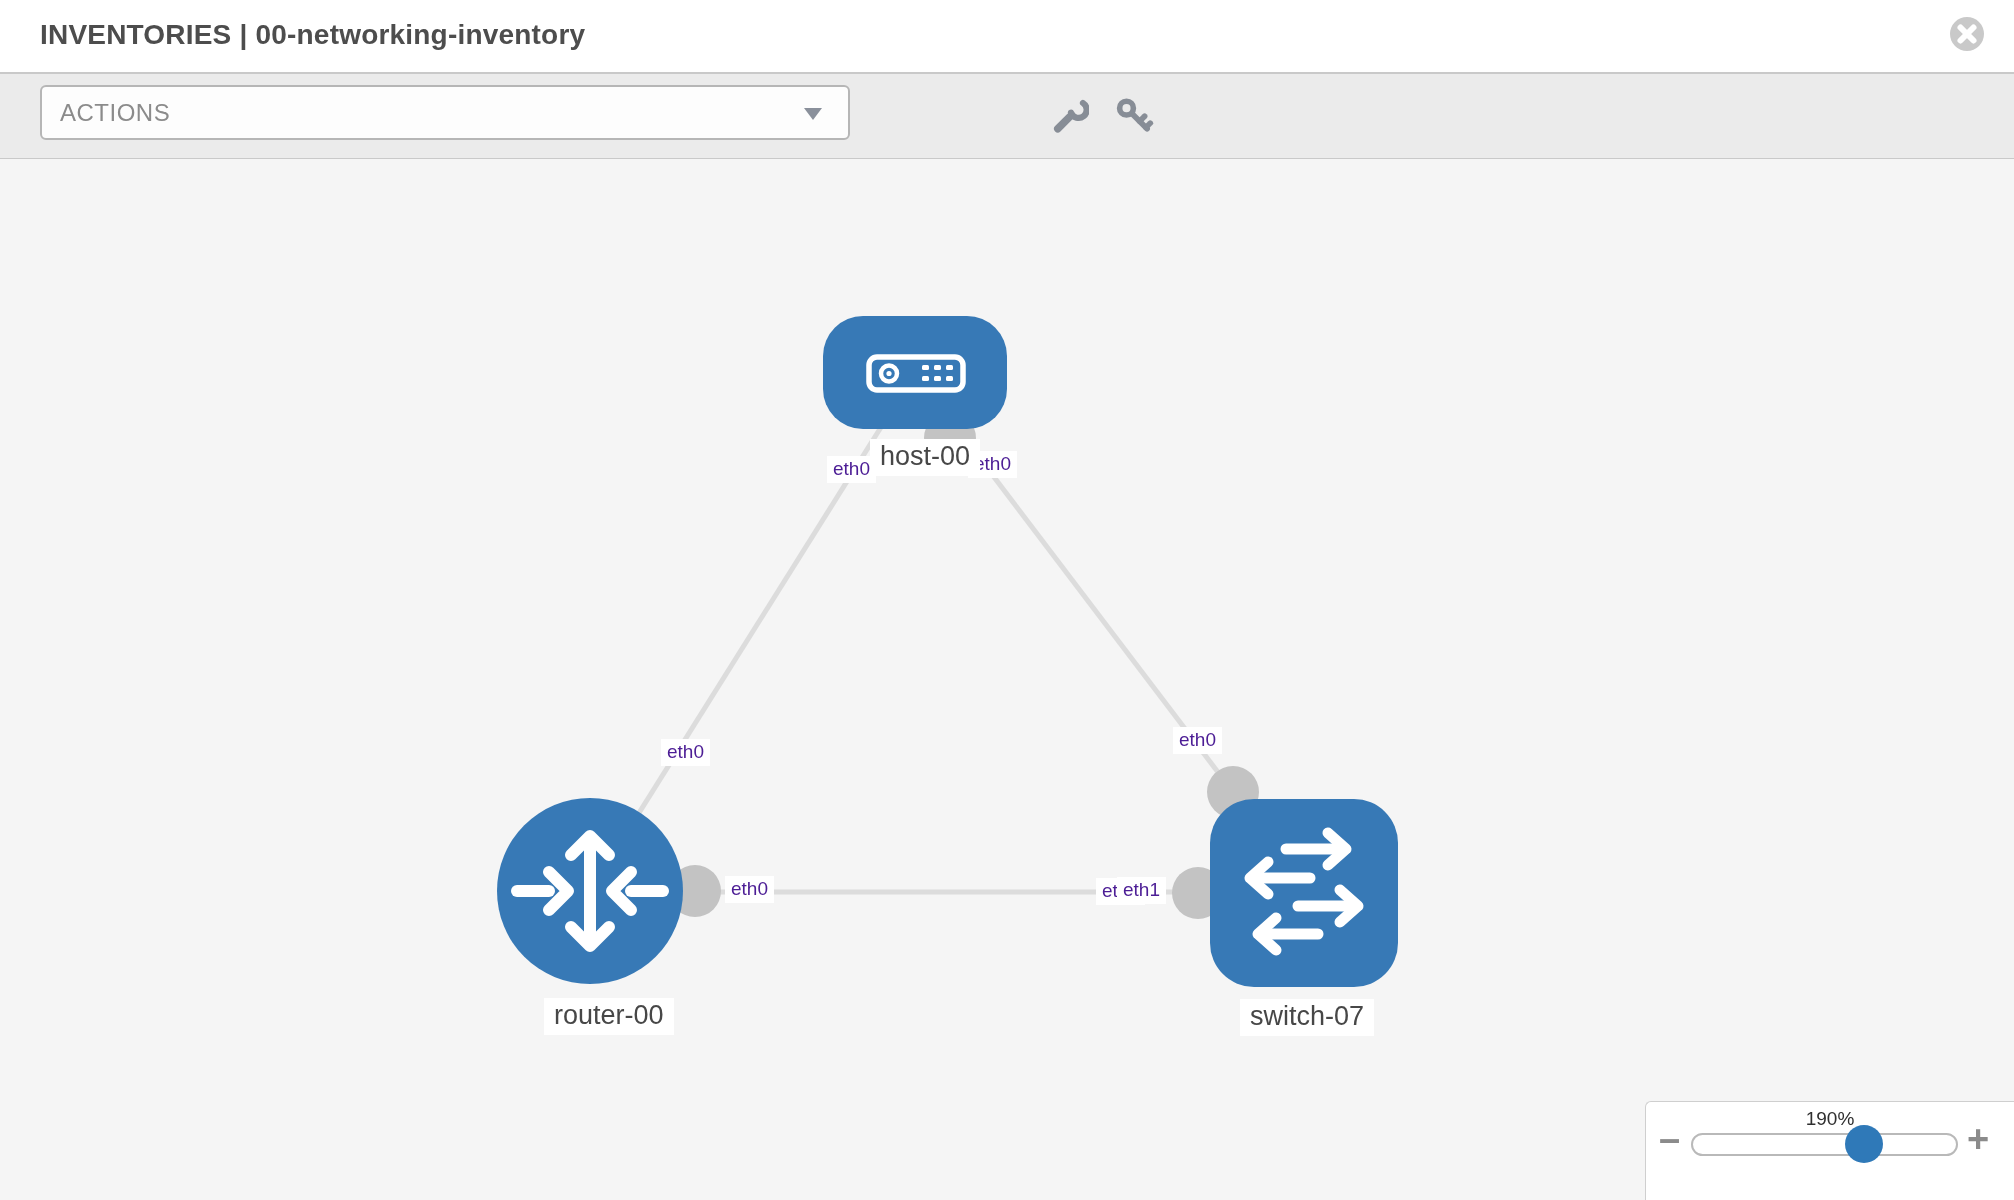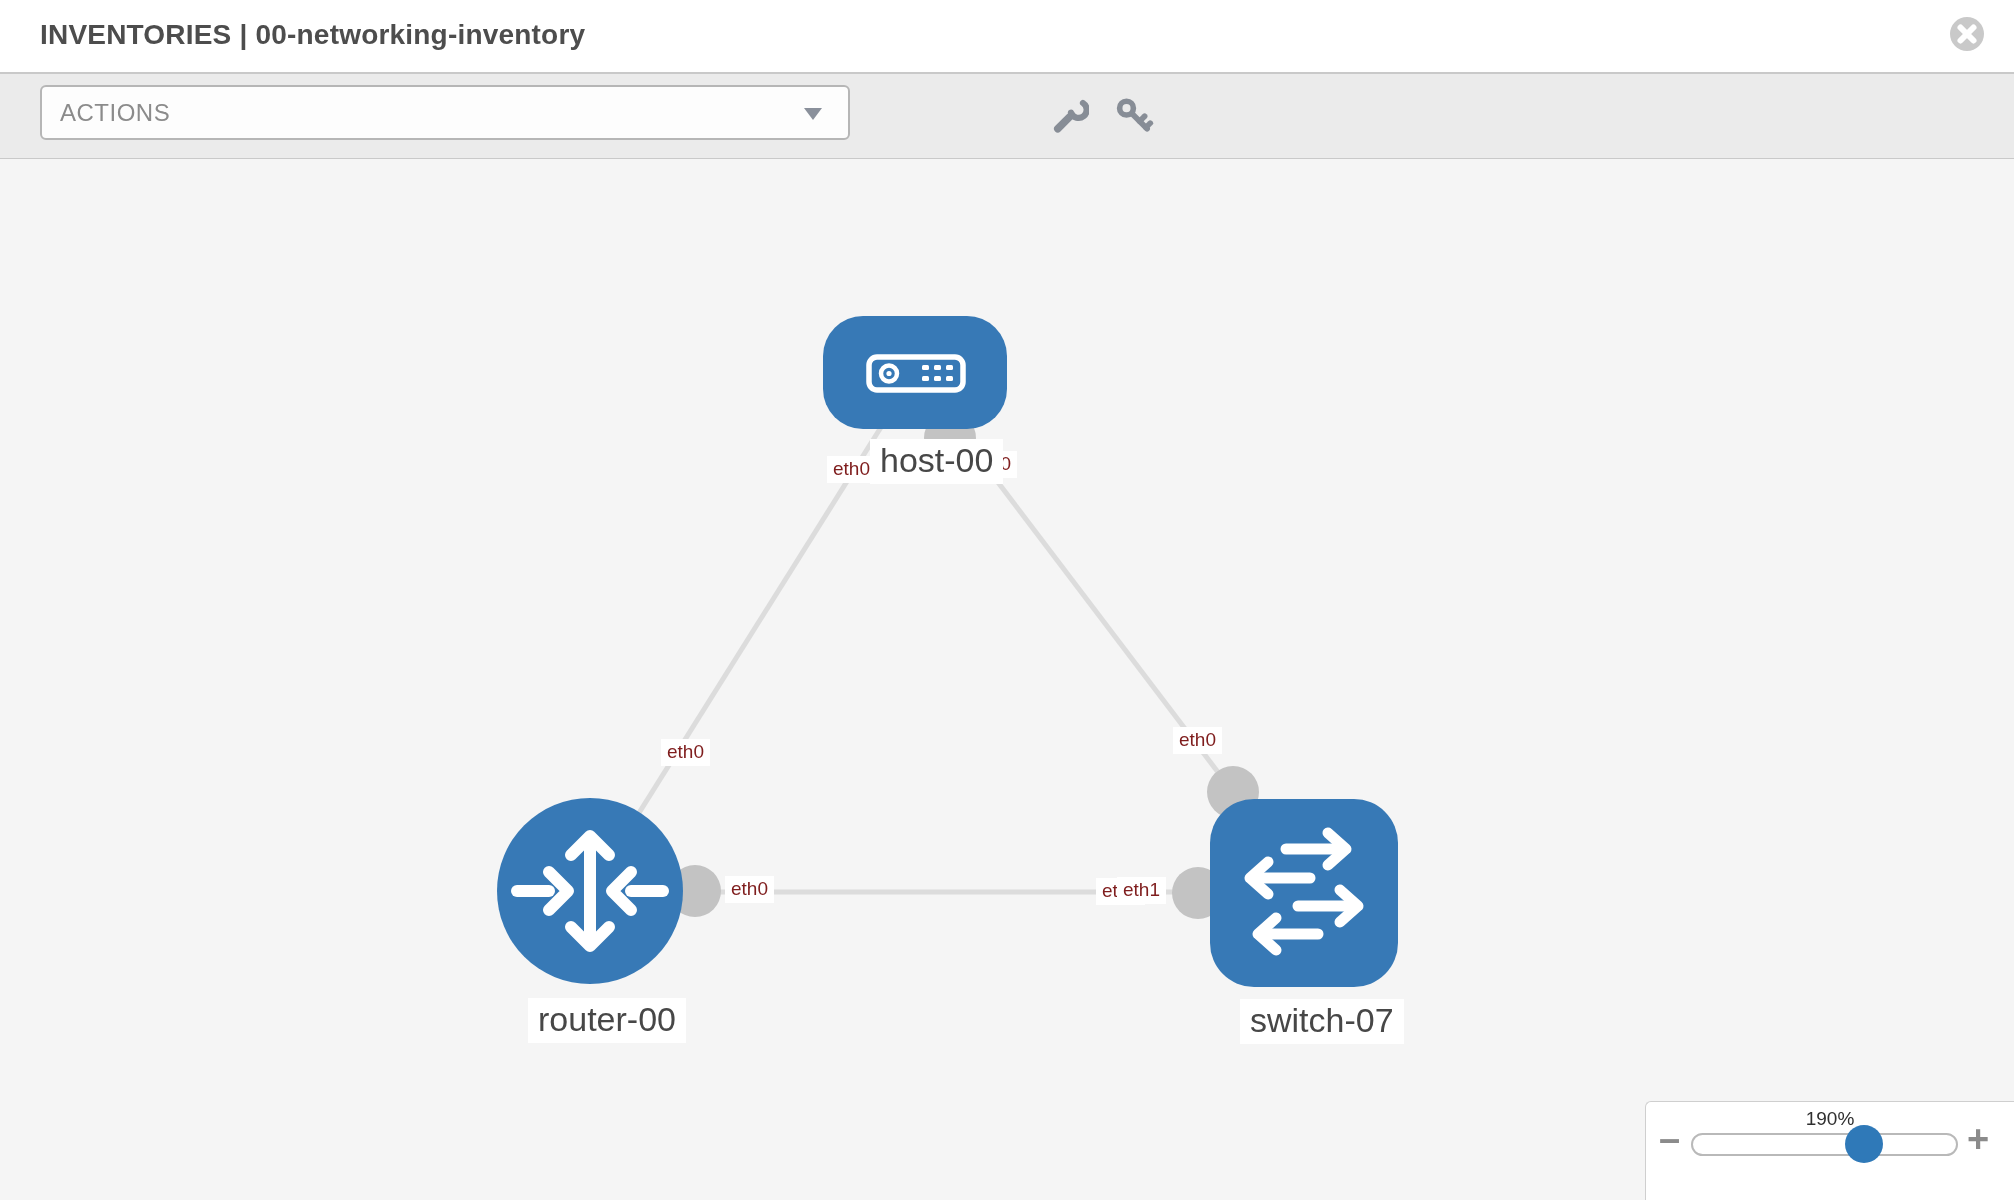--- a/index.html
+++ b/index.html
@@ -33,22 +33,22 @@
   .canvas{position:absolute;left:0;top:159px;width:2014px;height:1041px;background:#f5f5f5;overflow:hidden;}
   .wires{position:absolute;left:0;top:0;}
 
   .node{position:absolute;background:#3779b6;}
   .node-host{left:823px;top:157px;width:184px;height:113px;border-radius:40px;}
   .node-router{left:497px;top:639px;width:186px;height:186px;border-radius:50%;}
   .node-switch{left:1210px;top:640px;width:188px;height:188px;border-radius:44px;}
   .node svg{position:absolute;left:0;top:0;}
 
   .chip{position:absolute;background:#ffffff;color:#474747;white-space:nowrap;}
-  .node-label{font-size:34px;padding:2px 10px 4px 10px;}
-  .iface-label{font-size:19px;padding:2px 6px 3px 6px;color:#7f1d1d;}
+  .node-label{font-size:27px;padding:2px 10px 4px 10px;}
+  .iface-label{font-size:19px;padding:2px 6px 3px 6px;color:#4c1d95;}
 
   
   .zoom-panel{position:absolute;left:1645px;top:942px;width:369px;height:99px;background:#ffffff;
               border:1px solid #cfcfcf;border-right:none;border-bottom:none;border-radius:6px 0 0 0;
               box-sizing:border-box;}
   .zoom-level{position:absolute;left:0;top:6px;width:100%;text-align:center;font-size:19px;color:#2f2f2f;}
   .zoom-minus{position:absolute;left:13px;top:18px;font-size:38px;font-weight:700;color:#8b8b8b;cursor:pointer;line-height:38px;}
   .zoom-plus{position:absolute;left:321px;top:18px;font-size:38px;font-weight:700;color:#8b8b8b;cursor:pointer;line-height:38px;}
   .zoom-track{position:absolute;left:45px;top:31px;width:267px;height:23px;background:#fff;
               border:2px solid #b9b9b9;border-radius:13px;box-sizing:border-box;cursor:pointer;}
@@ -152,21 +152,21 @@
 
     <div class="chip iface-label" style="left:827px;top:297px;">eth0</div>
     <div class="chip iface-label" style="left:968px;top:292px;">eth0</div>
     <div class="chip iface-label" style="left:661px;top:580px;">eth0</div>
     <div class="chip iface-label" style="left:725px;top:717px;">eth0</div>
     <div class="chip iface-label" style="left:1173px;top:568px;">eth0</div>
     <div class="chip iface-label" style="left:1096px;top:719px;">eth0</div>
     <div class="chip iface-label" style="left:1117px;top:718px;">eth1</div>
 
     <div class="chip node-label" style="left:870px;top:280px;">host-00</div>
-    <div class="chip node-label" style="left:528px;top:839px;">router-00</div>
+    <div class="chip node-label" style="left:544px;top:839px;">router-00</div>
     <div class="chip node-label" style="left:1240px;top:840px;">switch-07</div>
 
     <div class="zoom-panel">
       <div class="zoom-level">190%</div>
       <div class="zoom-minus">–</div>
       <div class="zoom-track"></div>
       <div class="zoom-knob"></div>
       <div class="zoom-plus">+</div>
     </div>
 

